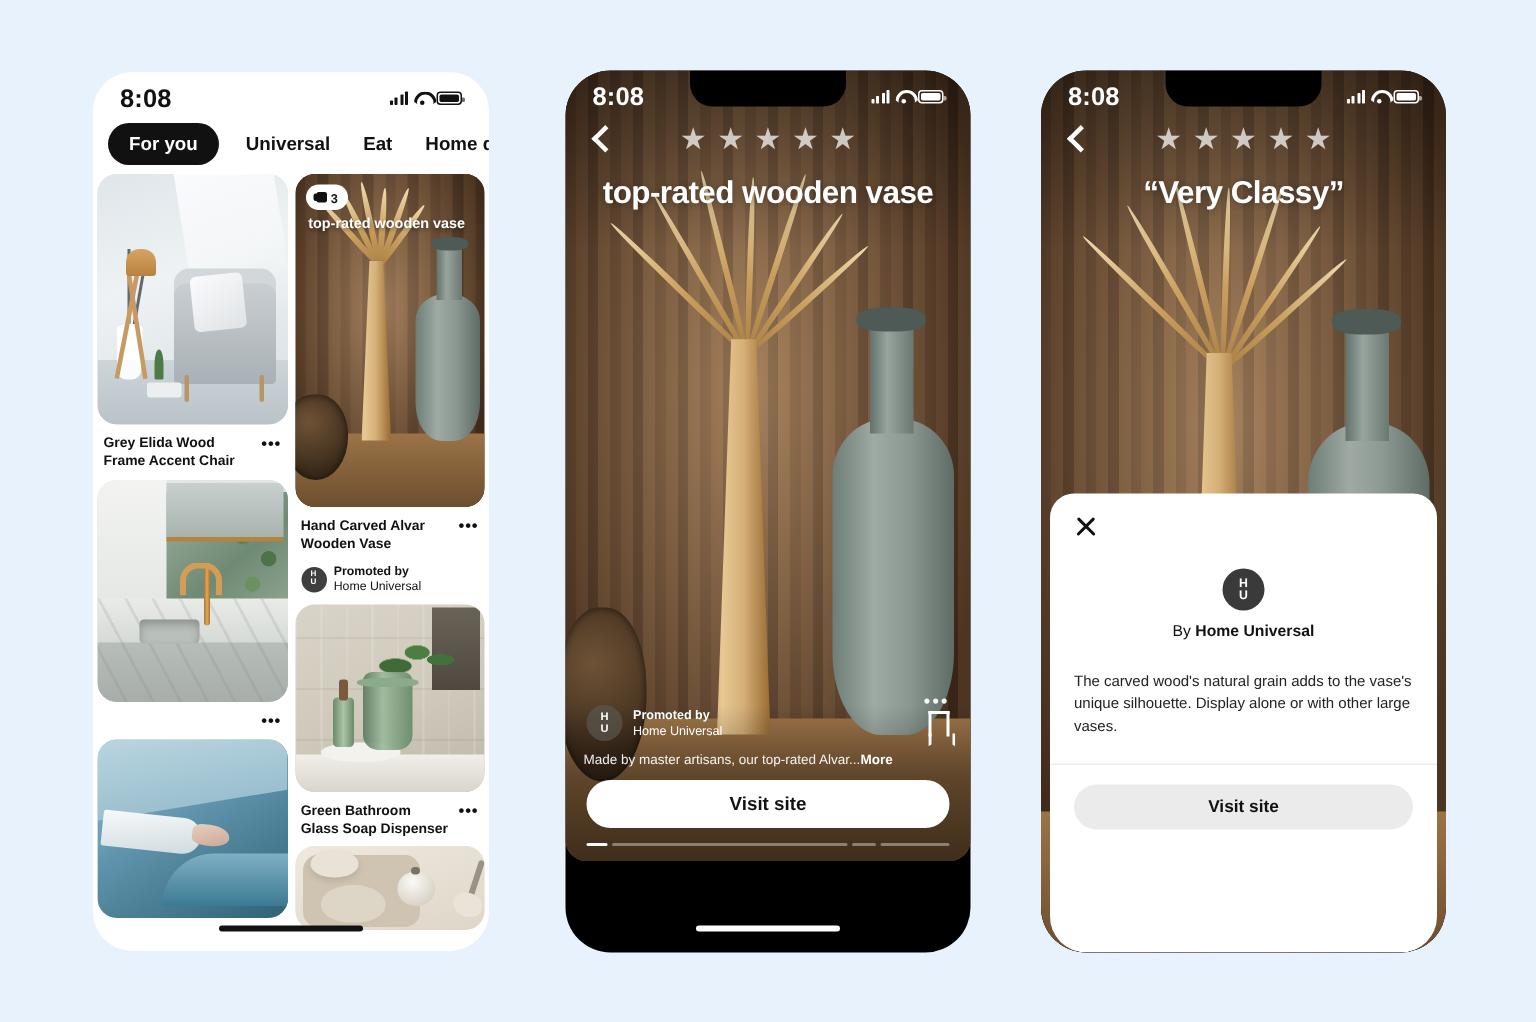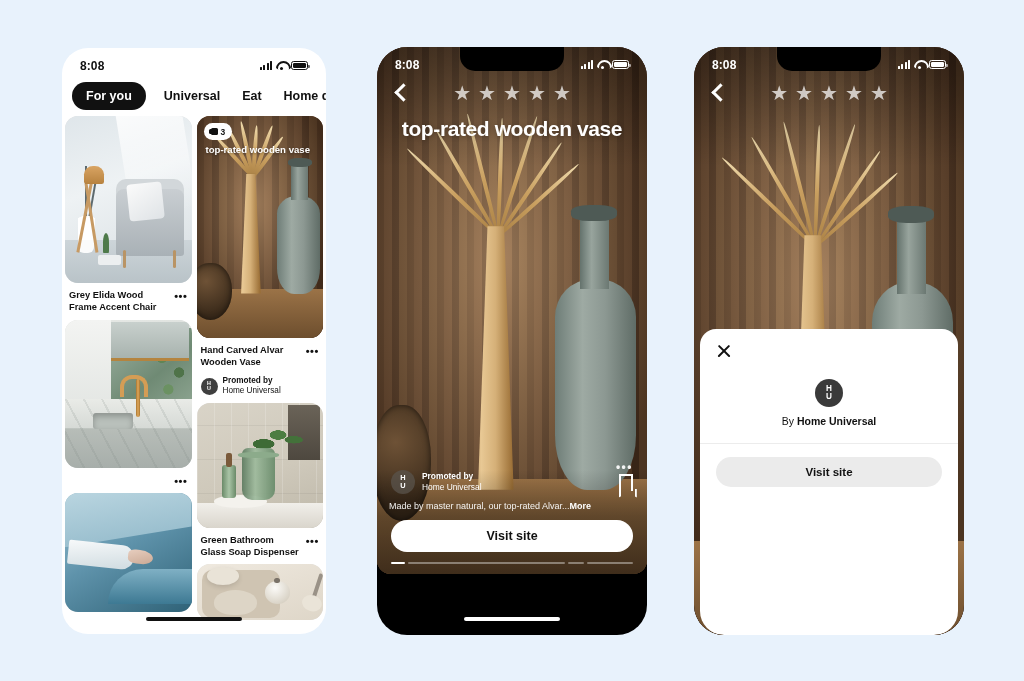--- a/index.html
+++ b/index.html
@@ -29,21 +29,21 @@
   .notch {
     position: absolute; left: 50%; transform: translateX(-50%); top: 0;
     width: 104px; height: 24px; background: #000;
     border-radius: 0 0 15px 15px; z-index: 40;
   }
 
   
   .statusbar {
     position: absolute; left: 0; right: 0; top: 0; height: 32px;
     display: flex; align-items: center; justify-content: space-between;
-    padding: 0 18px; z-index: 45; font-size: 12px; font-weight: 700;
+    padding: 0 18px; z-index: 45; font-size: 17px; font-weight: 700;
   }
   .statusbar.dark { color: #111; }
   .statusbar.light { color: #fff; }
   .sb-time { letter-spacing: .1px; padding-top: 3px; }
   .sb-icons { display: flex; align-items: center; gap: 4px; padding-top: 3px; }
   .bars { display: flex; align-items: flex-end; gap: 1.3px; height: 9px; }
   .bars i { width: 2px; background: currentColor; border-radius: .5px; display:block; }
   .bars i:nth-child(1){height:3px}.bars i:nth-child(2){height:5px}
   .bars i:nth-child(3){height:7px}.bars i:nth-child(4){height:9px}
   .wifi { width: 11px; height: 9px; position: relative; }
@@ -497,21 +497,21 @@
                 <span>U</span>
               </div>
               <div class="foot-brand-txt">
                 <b>Promoted by</b>
                 <span>Home Universal</span>
               </div>
             </div>
             <div class="bookmark"></div>
           </div>
           <div class="caption">
-            <span>Made by master natural, our top-rated Alvar...</span><b>More</b>
+            <span>Made by master artisans, our top-rated Alvar...</span><b>More</b>
           </div>
           <div class="visit-btn">Visit site</div>
           <div class="progress">
             <i class="done" style="flex:0 0 14px"></i>
             <i style="flex:1"></i>
             <i style="flex:0 0 16px"></i>
             <i style="flex:0 0 46px"></i>
           </div>
         </div>
       </div>
@@ -557,28 +557,30 @@
         <div class="story-top"></div>
 
         <div class="back-arrow"></div>
         <div class="stars">
           <span>★</span>
           <span>★</span>
           <span>★</span>
           <span>★</span>
           <span>★</span>
         </div>
+        <div class="headline">“Very Classy”</div>
 
         <div class="detail-card">
           <div class="close-x"></div>
           <div class="detail-av">
             <span>H</span>
             <span>U</span>
           </div>
           <div class="detail-by"><span>By </span><b>Home Universal</b></div>
+          <div class="detail-body">The carved wood's natural grain adds to the vase's unique silhouette. Display alone or with other large vases.</div>
           <div class="detail-sep"></div>
           <div class="detail-visit">Visit site</div>
         </div>
       </div>
       <div class="notch"></div>
       <div class="statusbar light">
         <div class="sb-time">8:08</div>
         <div class="sb-icons">
           <span class="bars">
               <i></i>

